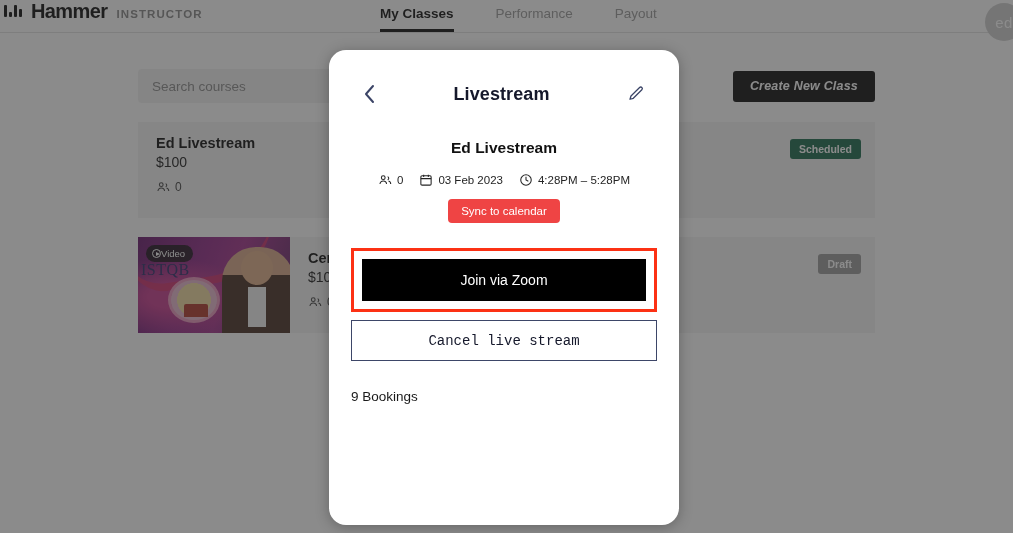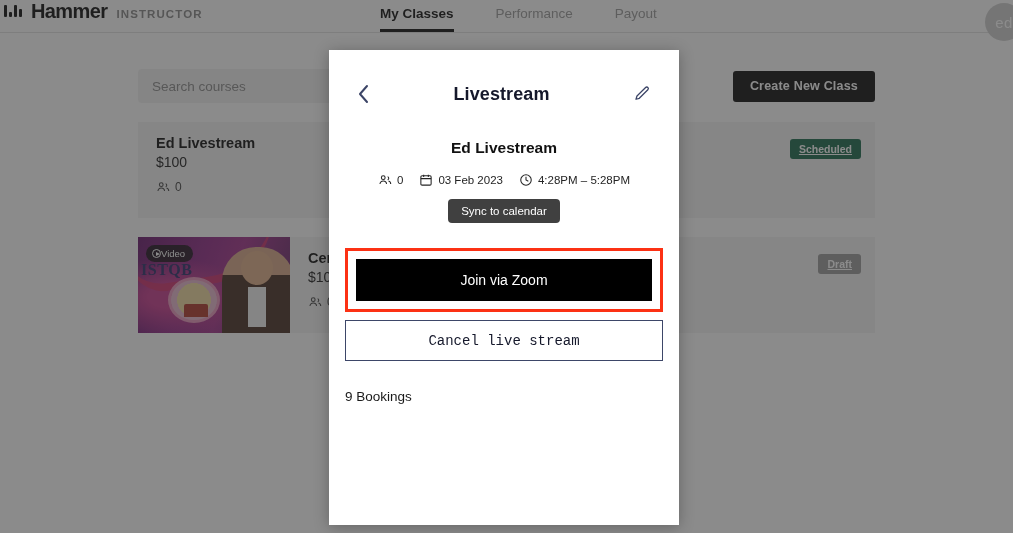--- a/index.html
+++ b/index.html
@@ -137,20 +137,21 @@
     color: #fff;
     border: none;
     border-radius: 3px;
     height: 31px;
     padding: 0 17px;
     font-family: "Liberation Sans", sans-serif;
     font-size: 12.5px;
     font-weight: 700;
     letter-spacing: 0.2px;
     cursor: pointer;
+    font-style: italic;
   }
 
   .card {
     display: flex;
     align-items: stretch;
     background: #f4f4f4;
     margin-top: 19px;
     height: 96px;
     position: relative;
   }
@@ -174,21 +175,21 @@
     background:
       radial-gradient(ellipse at 22% 62%, #c63c8e 0 14%, rgba(0,0,0,0) 46%),
       linear-gradient(110deg, #6a1b6e 0%, #8e2a86 35%, #a3338c 58%, #5d2a63 100%);
   }
   .thumb .istqb {
     position: absolute;
     left: 3px;
     top: 24px;
     font-family: "Liberation Serif", serif;
     font-size: 16px;
-    font-weight: 700;
+    font-weight: 400;
     color: #2d2f6b;
     letter-spacing: 0.5px;
   }
   .thumb .swoosh {
     position: absolute;
     left: -10px;
     top: -22px;
     width: 150px;
     height: 70px;
     border-bottom: 8px solid #d2326b;
@@ -300,21 +301,20 @@
   }
   .badge {
     position: absolute;
     right: 14px;
     top: 17px;
     font-size: 10.5px;
     padding: 4px 9px;
     border-radius: 3px;
     color: #fff;
     font-weight: 600;
-    text-decoration: underline;
   }
   .badge.scheduled { background: #1d6b4e; }
   .badge.draft { background: #9c9c9c; }
 
   
   #dim-overlay {
     position: absolute;
     inset: 0;
     background: rgba(43,43,43,0.55);
     z-index: 20;
@@ -325,21 +325,22 @@
     position: absolute;
     left: 329px;
     top: 50px;
     width: 350px;
     height: 475px;
     background: #fff;
     z-index: 30;
     box-shadow: 0 2px 14px rgba(0,0,0,0.28);
     display: flex;
     flex-direction: column;
-    padding: 0 16px;
+    padding: 0 22px;
+    border-radius: 17px;
   }
 
   .modal-head {
     display: flex;
     align-items: center;
     justify-content: space-between;
     height: 88px;
     padding: 0 8px;
   }
   .modal-title {
@@ -377,21 +378,21 @@
   }
   .meta-item {
     display: flex;
     align-items: center;
     gap: 5px;
     white-space: nowrap;
   }
 
   .sync-wrap { display: flex; justify-content: center; margin-top: 12px; }
   .btn-sync {
-    background: #404040;
+    background: #ef4444;
     color: #fff;
     border: none;
     border-radius: 4px;
     font-family: "Liberation Sans", sans-serif;
     font-size: 11.5px;
     padding: 6px 13px;
     cursor: pointer;
   }
 
   .highlight-box {

